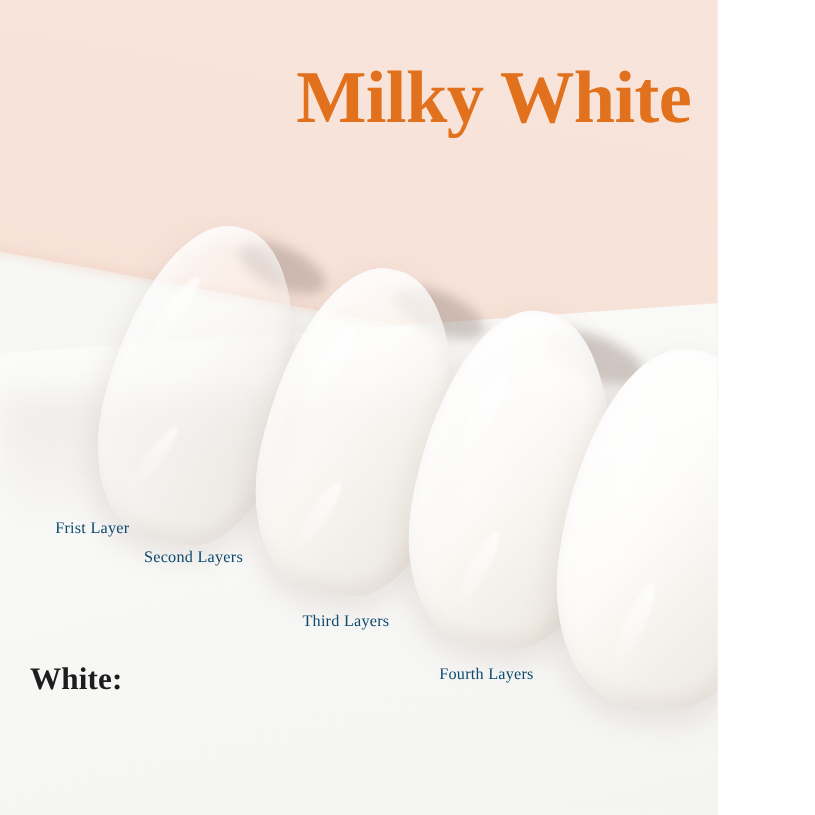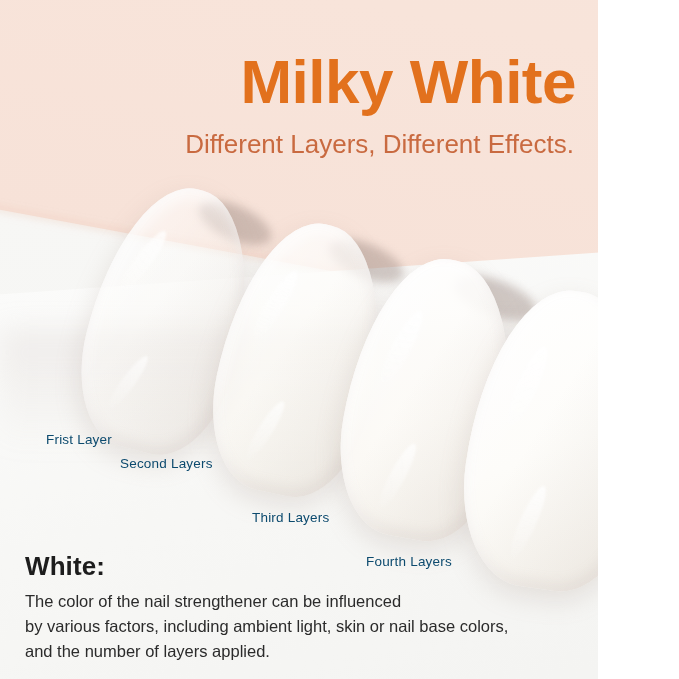--- a/index.html
+++ b/index.html
@@ -6,21 +6,21 @@
     margin: 0;
     padding: 0;
     background: #ffffff;
   }
   #poster {
     position: relative;
     width: 598px;
     height: 679px;
     overflow: hidden;
     background: #f7f7f5;
-    font-family: Liberation Sans, sans-serif;
+    font-family: Liberation Serif, serif;
     -webkit-font-smoothing: antialiased;
   }
 
   
   .bg-base {
     position: absolute;
     inset: 0;
     background: linear-gradient(180deg, #f8f8f6 0%, #f6f6f4 60%, #f4f4f2 100%);
   }
   
@@ -244,29 +244,23 @@
 
     <div class="tip" id="tip4">
       <div class="shade"></div>
       <div class="gloss-a"></div>
       <div class="gloss-b"></div>
       <div class="rim"></div>
     </div>
   </div>
 
   <div class="headline">Milky White</div>
-  <div class="subhead">Different Layers, Different Effects.</div>
 
   <div class="layer-label" id="lbl0">Frist Layer</div>
   <div class="layer-label" id="lbl1">Second Layers</div>
   <div class="layer-label" id="lbl2">Third Layers</div>
   <div class="layer-label" id="lbl3">Fourth Layers</div>
 
   <div class="note">
     <div class="note-title">White:</div>
-    <div class="note-body">
-      <span>The color of the nail strengthener can be influenced</span>
-      <span>by various factors, including ambient light, skin or nail base colors,</span>
-      <span>and the number of layers applied.</span>
-    </div>
   </div>
 
 </div>
 
 </body></html>

